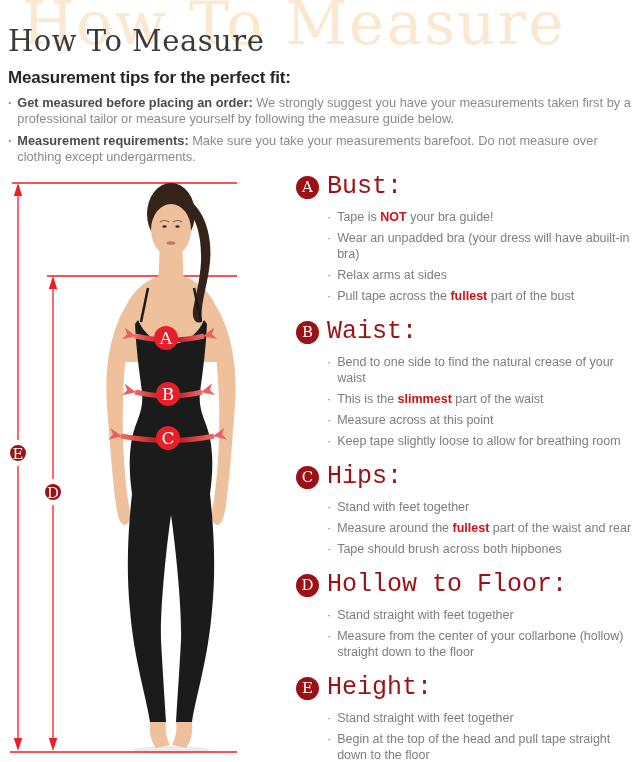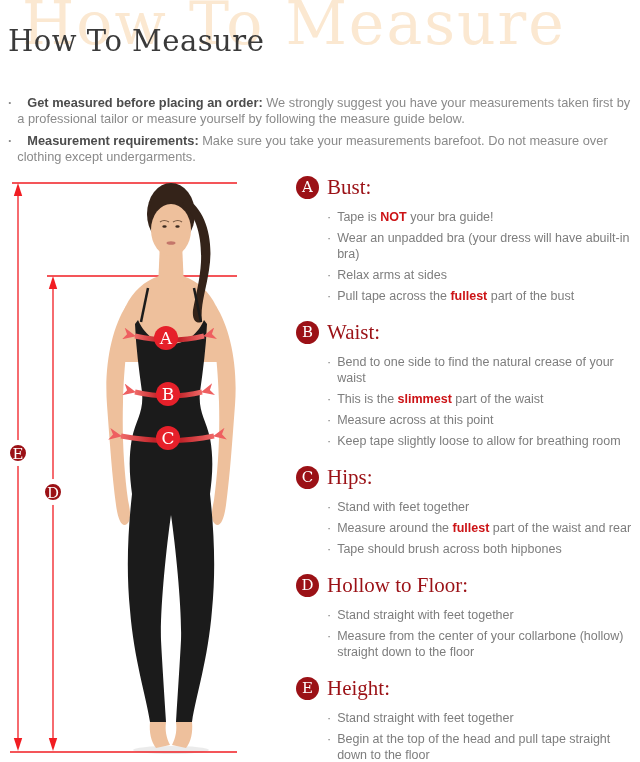--- a/index.html
+++ b/index.html
@@ -40,35 +40,35 @@
   }
   .intro-list{
     position:absolute;left:8px;top:95px;width:624px;z-index:1;
     list-style:none;
   }
   .intro-list li{
     display:flex;font-size:12.8px;line-height:15.5px;color:var(--body-text);
     margin-bottom:7px;
   }
   .intro-list .dot{margin-right:5px;font-weight:bold;color:var(--body-text);}
-  .intro-list b{color:var(--body-bold);font-weight:bold;margin-left:10px;}
+  .intro-list b{color:var(--body-bold);font-weight:bold;}
 
   .figure-wrap{position:absolute;left:0;top:170px;width:290px;height:592px;z-index:1;}
 
   .sections{position:absolute;left:296px;top:172px;width:342px;z-index:1;}
   .section{margin-bottom:13px;}
   .section-header{display:flex;align-items:center;gap:8px;}
   .badge{
     width:23px;height:23px;border-radius:50%;flex:0 0 23px;
     background:var(--badge-red);color:#fff;text-align:center;
     font-family:"DejaVu Serif", serif;font-size:15px;line-height:23px;
   }
   .section-title{
-    font-family:Liberation Serif, serif;font-weight:normal;
-    font-size:21px;color:var(--section-red);line-height:30px;
+    font-family:Liberation Mono, monospace;font-weight:normal;
+    font-size:25px;color:var(--section-red);line-height:30px;
   }
   .tip-list{list-style:none;margin:7px 0 0 31px;}
   .tip-list li{
     display:flex;font-size:12.5px;line-height:16px;color:var(--bullet-text);
     margin-bottom:5px;max-width:306px;
   }
   .tip-list .dot{margin-right:6px;color:var(--bullet-text);}
   .red-em{color:var(--inline-red);font-weight:bold;text-align:center;}
 
   
@@ -81,20 +81,21 @@
   .badge-circle{fill:var(--badge-red);stroke:#fff;stroke-width:5;}
   .marker-letter{fill:#fff;font-family:"DejaVu Serif", serif;text-anchor:middle;}
 </style>
 </head>
 <body>
 
 <div class="page">
 
   <div class="watermark">How To Measure</div>
   <h1 class="page-title">How To Measure</h1>
+  <div class="tips-heading">Measurement tips for the perfect fit:</div>
 
   <ul class="intro-list" id="intro-list">
       <li>
         <span class="dot">·</span>
         <span><b>Get measured before placing an order:</b> We strongly suggest you have your measurements taken first by a professional tailor or measure yourself by following the measure guide below.</span>
       </li>
       <li>
         <span class="dot">·</span>
         <span><b>Measurement requirements:</b> Make sure you take your measurements barefoot. Do not measure over clothing except undergarments.</span>
       </li>

